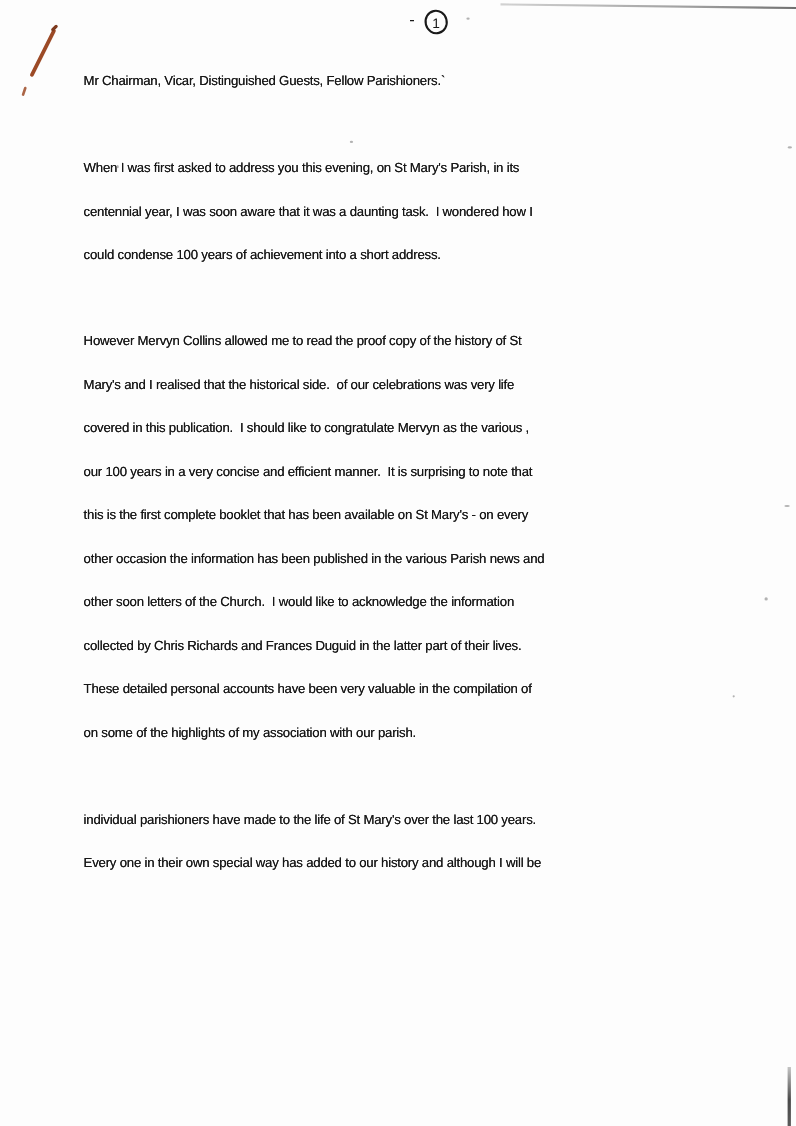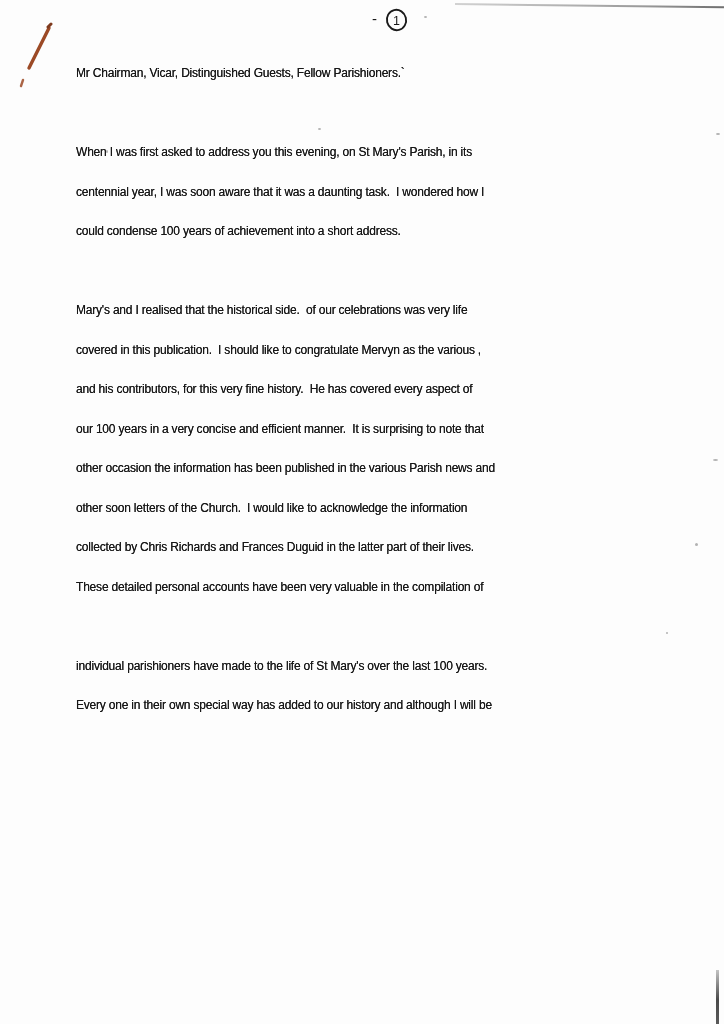--- a/index.html
+++ b/index.html
@@ -100,28 +100,30 @@
   <div class="doc" id="doc-body">
       <div class="paragraph">
         <div class="line">Mr Chairman, Vicar, Distinguished Guests, Fellow Parishioners.`</div>
       </div>
       <div class="paragraph">
         <div class="line">When I was first asked to address you this evening, on St Mary's Parish, in its</div>
         <div class="line">centennial year, I was soon aware that it was a daunting task.  I wondered how I</div>
         <div class="line">could condense 100 years of achievement into a short address.</div>
       </div>
       <div class="paragraph">
+        <div class="line">However Mervyn Collins allowed me to read the proof copy of the history of St</div>
         <div class="line">Mary's and I realised that the historical side.  of our celebrations was very life</div>
         <div class="line">covered in this publication.  I should like to congratulate Mervyn as the various ,</div>
-        <div class="line">and his contributors, for this very fine history.  He has covered every aspect of</div>
         <div class="line">our 100 years in a very concise and efficient manner.  It is surprising to note that</div>
+        <div class="line">this is the first complete booklet that has been available on St Mary's - on every</div>
         <div class="line">other occasion the information has been published in the various Parish news and</div>
         <div class="line">other soon letters of the Church.  I would like to acknowledge the information</div>
         <div class="line">collected by Chris Richards and Frances Duguid in the latter part of their lives.</div>
         <div class="line">These detailed personal accounts have been very valuable in the compilation of</div>
+        <div class="line">on some of the highlights of my association with our parish.</div>
       </div>
       <div class="paragraph">
         <div class="line">individual parishioners have made to the life of St Mary's over the last 100 years.</div>
         <div class="line">Every one in their own special way has added to our history and although I will be</div>
       </div>
     </div>
 
   <div class="artifact-right-line"></div>
 
   <div id="specks">

